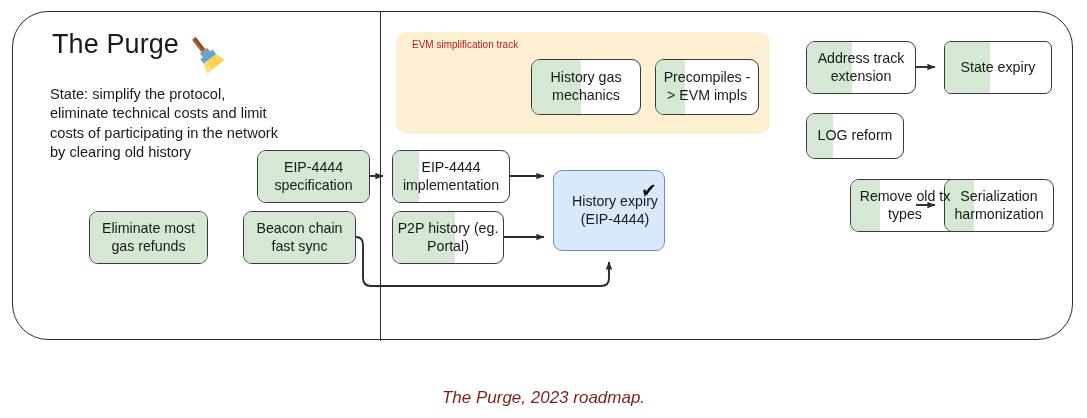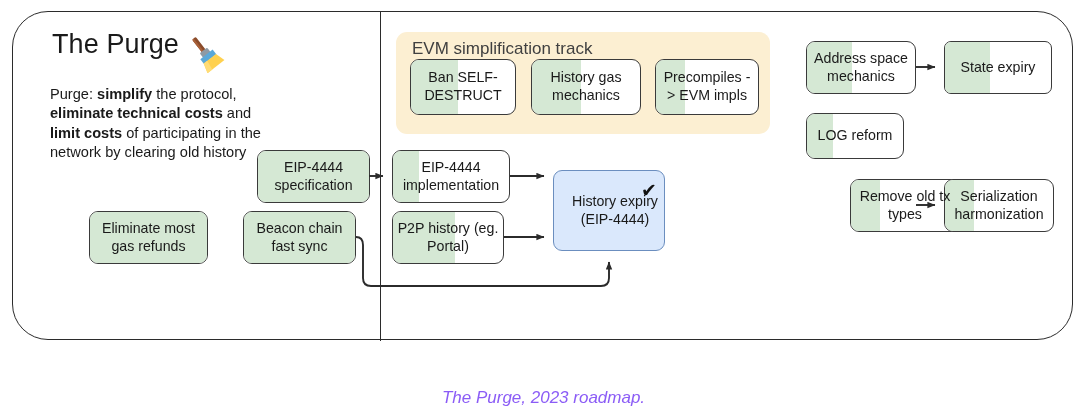--- a/index.html
+++ b/index.html
@@ -29,21 +29,21 @@
   }
   .brush-icon{
     position:absolute;left:183px;top:33px;width:44px;height:40px;
   }
 
   
   .goal{
     position:absolute;left:50px;top:85px;width:230px;
     font-size:14.6px;line-height:19.4px;color:#1a1a1a;
   }
-  .goal b{font-weight:700;}
+  .goal b{font-weight:400;}
 
   
   .node{
     position:absolute;box-sizing:border-box;
     border:1.7px solid #3a3a3a;border-radius:9px;
     background:#ffffff;
     display:flex;align-items:center;justify-content:center;
     text-align:center;
     font-size:14.2px;line-height:17.6px;color:#1a1a1a;
     overflow:hidden;
@@ -58,36 +58,36 @@
     background:#dae8fc;border-color:#6b8ebf;padding-left:12px;
   }
 
   
   .track{
     position:absolute;left:396px;top:32px;width:374px;height:102px;
     background:#fcefd2;border-radius:11px;box-sizing:border-box;
   }
   .track-title{
     position:absolute;left:412px;top:39px;
-    font-size:17px;color:#404040;white-space:nowrap;text-align:right;
+    font-size:10px;color:#b91c1c;white-space:nowrap;text-align:right;
   }
 
   
   .check{
     position:absolute;z-index:3;font-size:19px;font-weight:700;
     color:#111;line-height:1;
   }
 
   
   svg.wires{position:absolute;left:0;top:0;width:1087px;height:418px;pointer-events:none;}
 
   
   .caption{
     position:absolute;left:0;top:388px;width:1087px;text-align:center;
-    font-style:italic;font-size:17px;color:#8b5cf6;
+    font-style:italic;font-size:17px;color:#7f1d1d;
   }
 </style>
 </head>
 <body>
 
 <div id="stage">
 
   <div class="frame"></div>
   <div class="divider"></div>
 
@@ -99,30 +99,26 @@
         <rect x="20" y="1.5" width="2.1" height="17" rx="1" fill="#a9613a"></rect>
         <rect x="17.6" y="17" width="9.4" height="6.5" rx="1.2" fill="#8d9aa5"></rect>
         <rect x="14.5" y="22" width="15.6" height="6" fill="#5aa8d8"></rect>
         <path d="M14.5 27.5 H30.1 L33 37.5 H11.6 Z" fill="#ffd14f"></path>
         <path d="M14.5 27.5 H19 L17.6 37.5 H11.6 Z" fill="#ffdc76"></path>
       </g>
     </svg>
   </div>
 
   <div class="goal">
-    <span>Purge: </span><b>simplify</b><span> the protocol, </span><b>eliminate technical costs</b><span> and </span><b>limit costs</b><span> of participating in the network by clearing old history</span>
+    <span>State: </span><b>simplify</b><span> the protocol, </span><b>eliminate technical costs</b><span> and </span><b>limit costs</b><span> of participating in the network by clearing old history</span>
   </div>
 
   <div class="track"></div>
   <div class="track-title">EVM simplification track</div>
 
-  <div class="node" style="left:410px;top:59px;width:106px;height:56px;">
-    <span class="fill" style="width:45%"></span>
-    <span class="lbl">Ban SELF-DESTRUCT</span>
-  </div>
 
   <div class="node" style="left:531px;top:59px;width:110px;height:56px;">
     <span class="fill" style="width:45%"></span>
     <span class="lbl">History gas mechanics</span>
   </div>
 
   <div class="node" style="left:655px;top:59px;width:104px;height:56px;">
     <span class="fill" style="width:28%"></span>
     <span class="lbl">Precompiles -&gt; EVM impls</span>
   </div>
@@ -152,21 +148,21 @@
     <span class="lbl">P2P history (eg. Portal)</span>
   </div>
 
   <div class="node blue" style="left:553px;top:170px;width:112px;height:81px;">
     <span class="lbl">History expiry (EIP-4444)</span>
   </div>
   <div class="check" style="left:641px;top:181px;">✔</div>
 
   <div class="node" style="left:806px;top:41px;width:110px;height:53px;">
     <span class="fill" style="width:42%"></span>
-    <span class="lbl">Address space mechanics</span>
+    <span class="lbl">Address track extension</span>
   </div>
 
   <div class="node" style="left:944px;top:41px;width:108px;height:53px;border-radius:7px;">
     <span class="fill" style="width:42%"></span>
     <span class="lbl">State expiry</span>
   </div>
 
   <div class="node" style="left:806px;top:113px;width:98px;height:46px;">
     <span class="fill" style="width:27%"></span>
     <span class="lbl">LOG reform</span>

